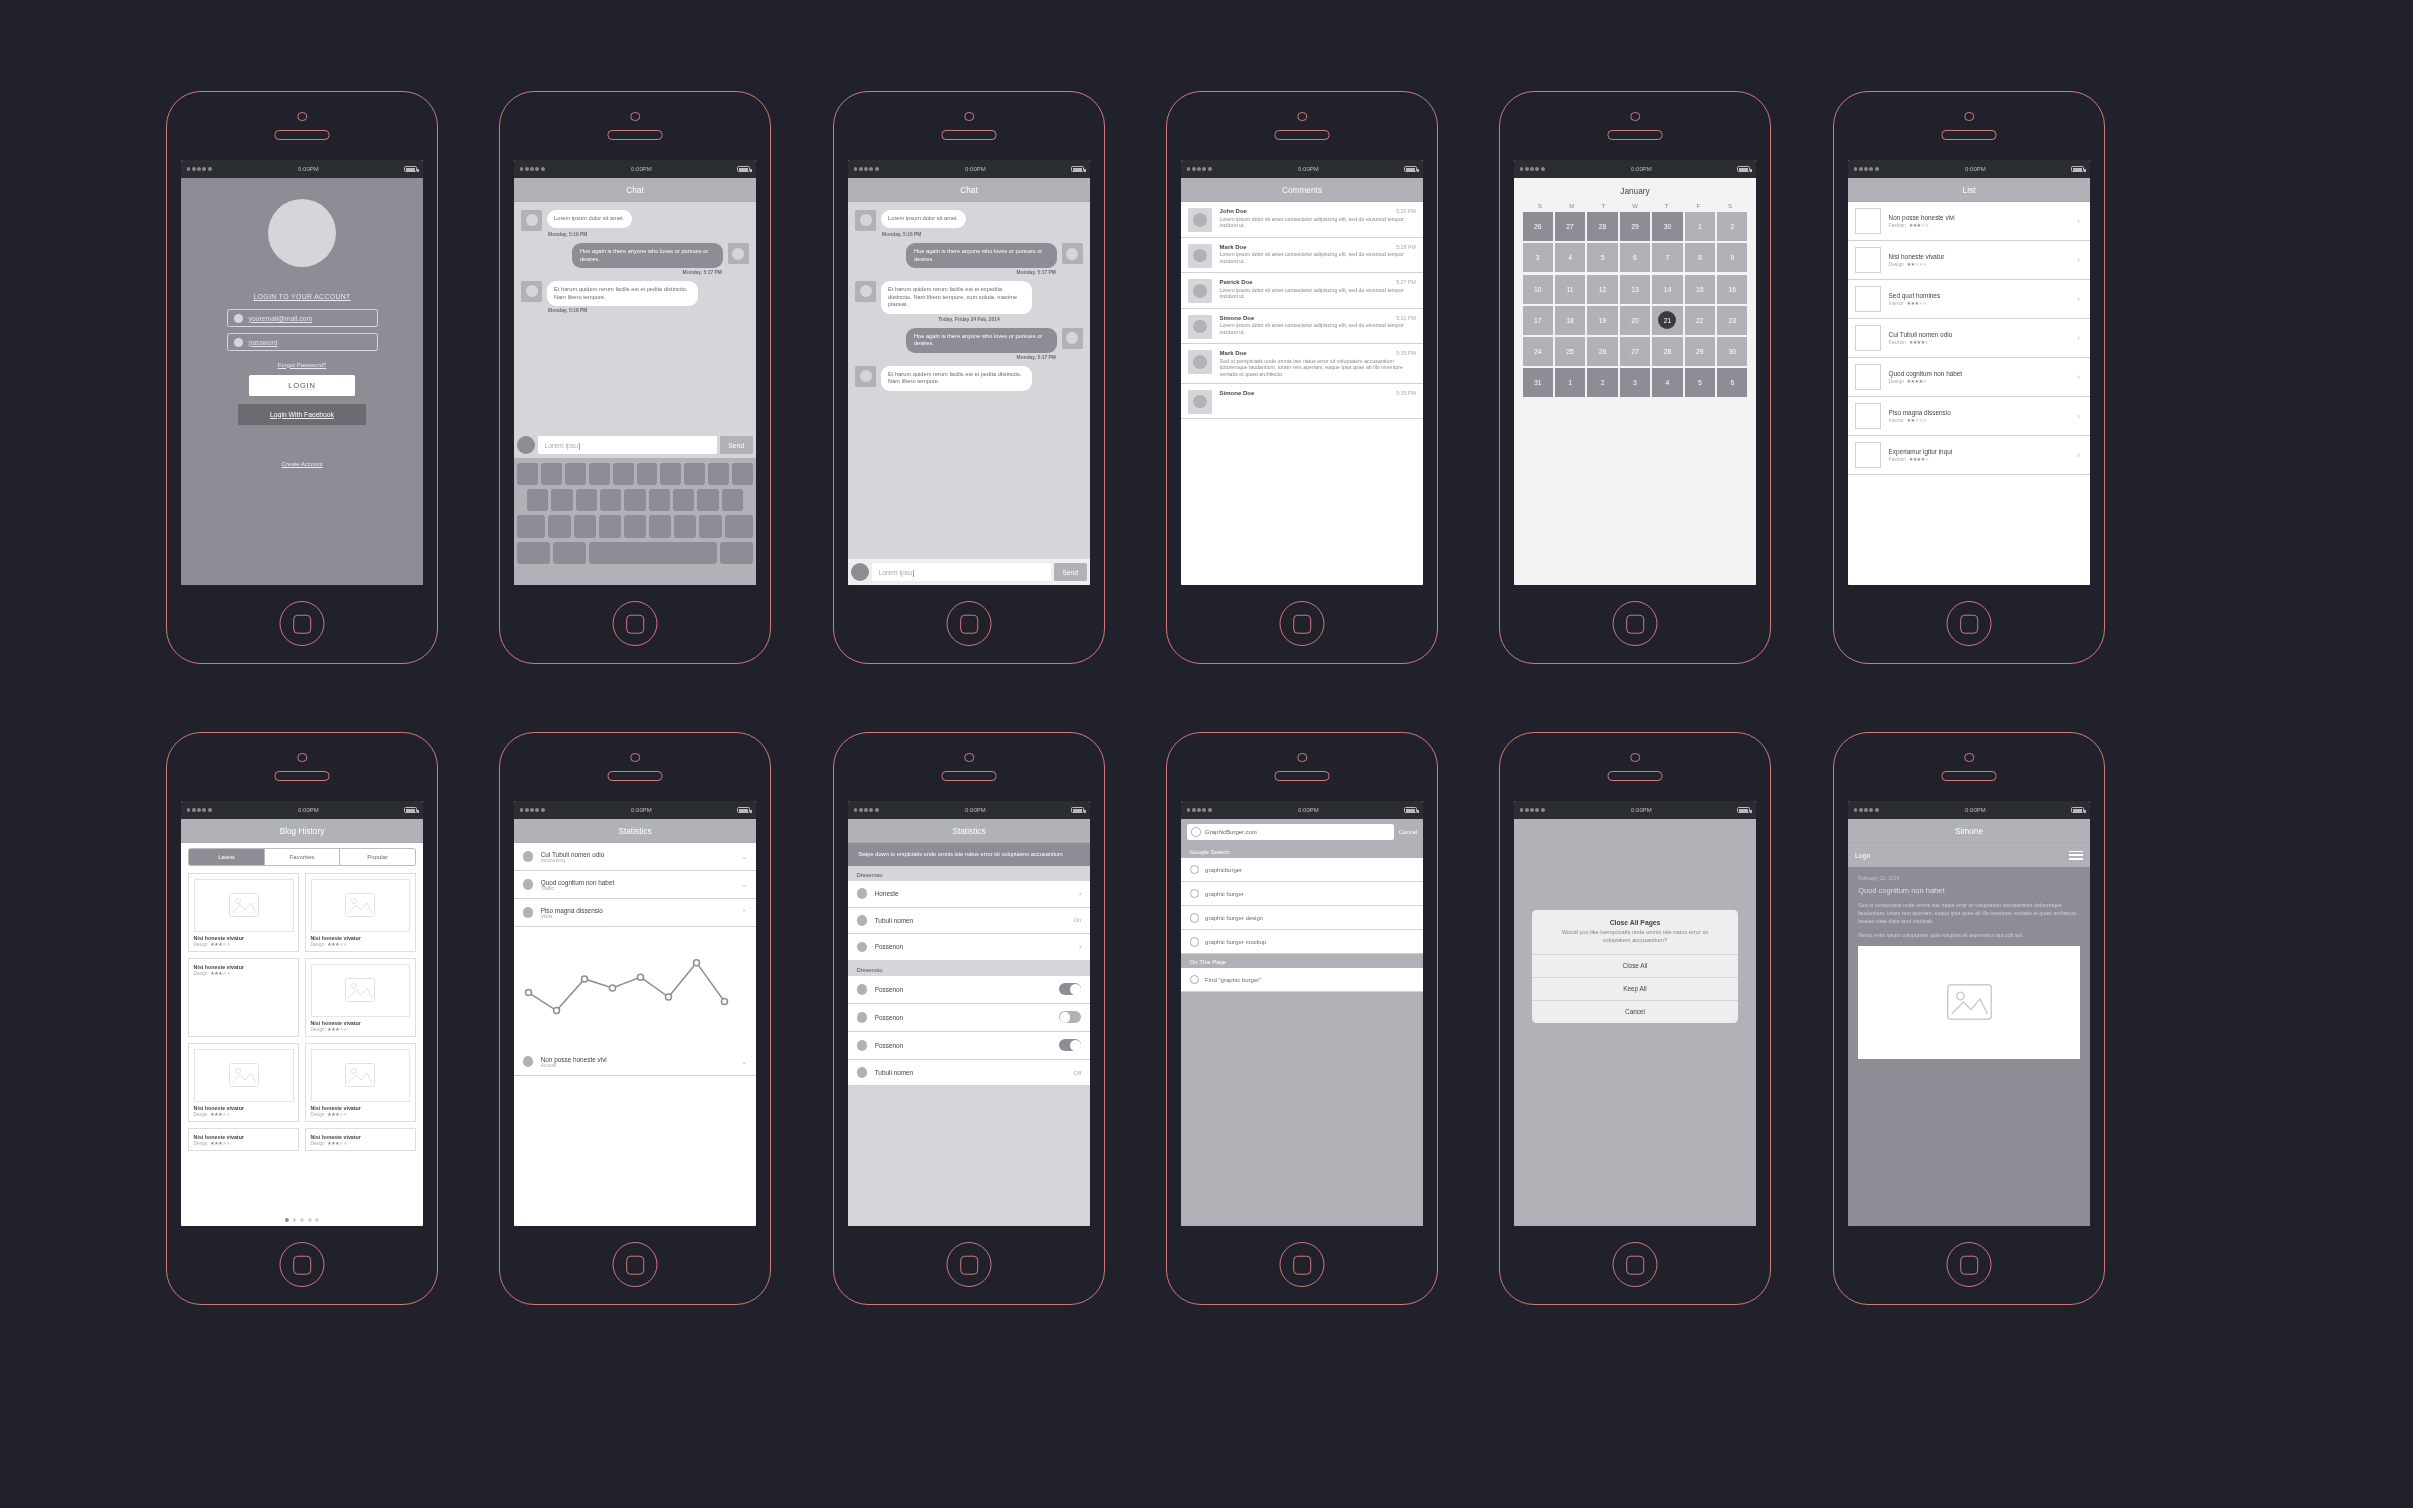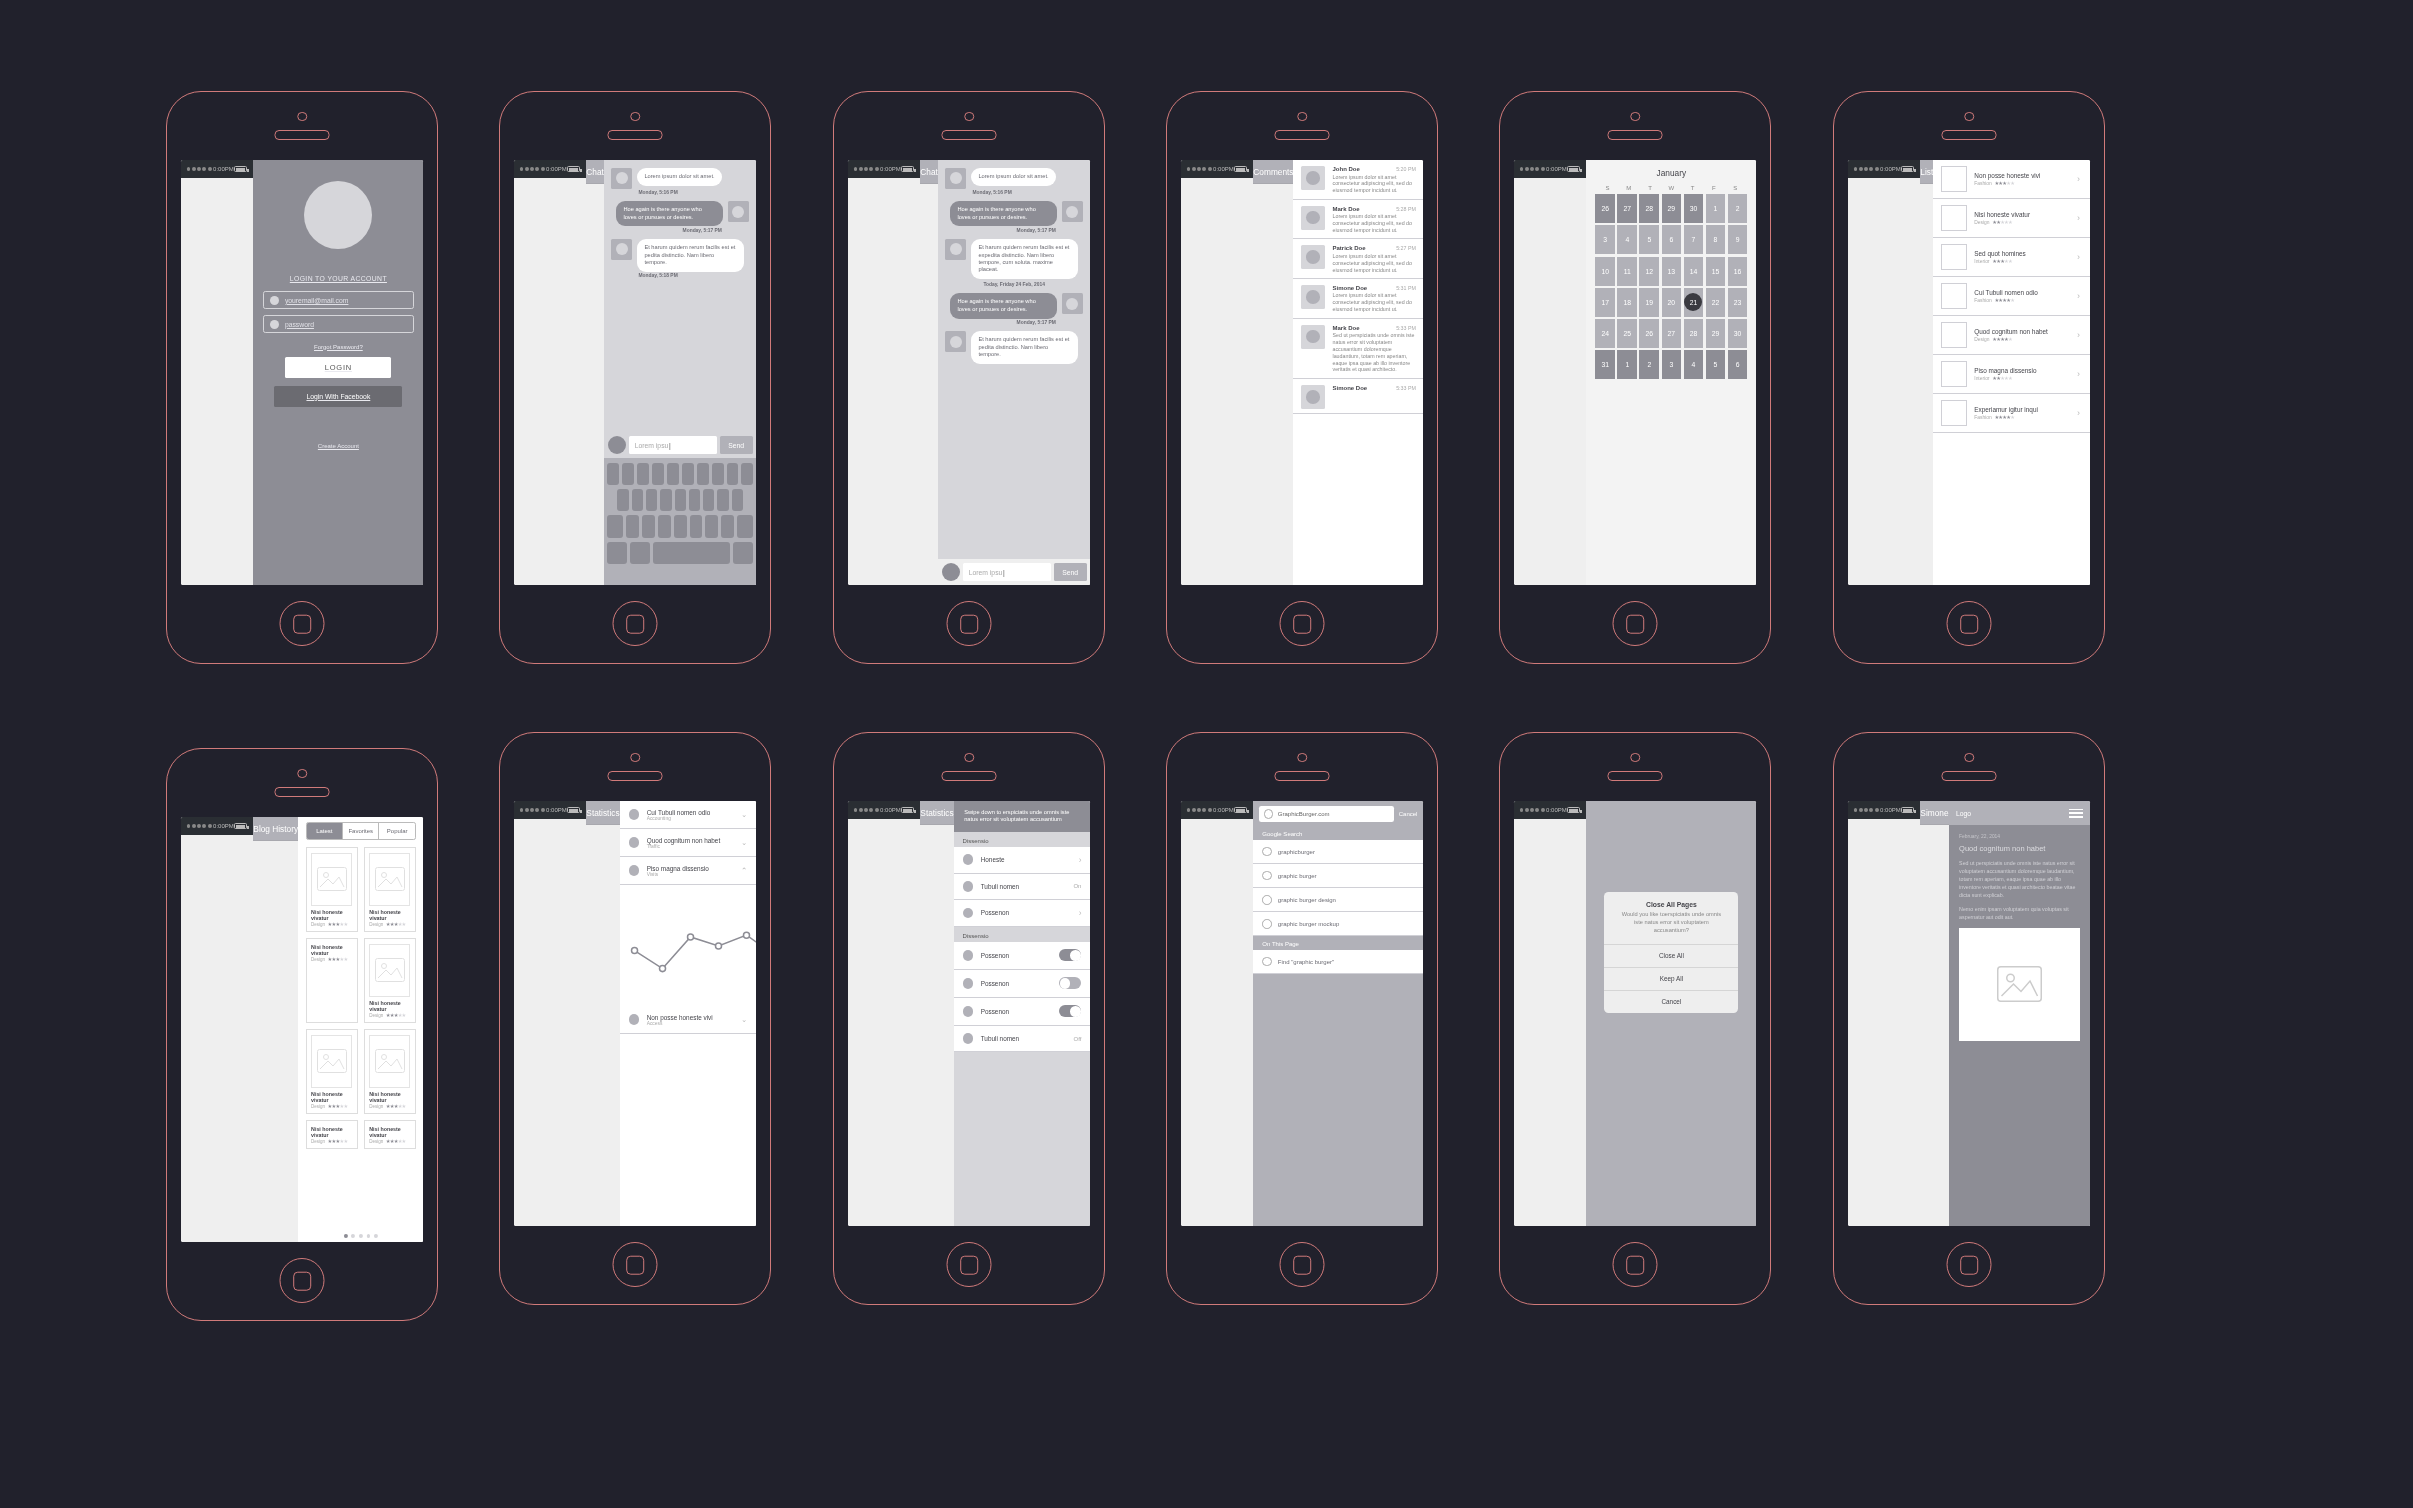--- a/index.html
+++ b/index.html
@@ -50,21 +50,21 @@
   }
   .home-btn::after{
     content:"";position:absolute;left:50%;top:50%;transform:translate(-50%,-50%);
     width:16.6px;height:16.6px;border:1.1px solid var(--outline);border-radius:4.5px;
   }
   .screen{
     position:absolute;left:13.6px;right:13.6px;top:68px;bottom:78px;
     background:var(--panel-offwhite);
     border-radius:1.5px;
     overflow:hidden;
-    display:flex;flex-direction:row;
+    display:flex;flex-direction:column;
   }
   .statusbar{
     height:18px;background:var(--dark);color:#bbb;
     display:flex;align-items:center;justify-content:space-between;
     padding:0 6px;font-size:6px;
   }
   .statusbar .dots span{display:inline-block;width:3.8px;height:3.8px;border-radius:50%;background:#888;margin-right:1.5px;}
   .statusbar .battery{display:inline-block;width:13.6px;height:6px;border:0.8px solid #bbb;border-radius:1.5px;position:relative;}
   .statusbar .battery::after{content:"";position:absolute;right:-2.3px;top:1.5px;width:1.5px;height:3px;background:#bbb;}
   .statusbar .battery::before{content:"";position:absolute;left:0.8px;top:0.8px;width:9px;height:3px;background:#bbb;}
@@ -592,21 +592,21 @@
                 <div class="li-title">Experiamur igitur inqui</div>
                 <div class="li-sub">Fashion &nbsp;<span class="stars">★★★★<span class="off">★</span></span></div>
               </div>
               <div class="chevron">›</div>
             </div>
           </div>
         </div>
   </div>
 </div>
 
-<div class="phone" style="left:166px;top:732px;margin-top:16px;">
+<div class="phone" style="left:166px;top:732px;">
   <div class="home-btn"></div>
   <div class="screen">
     <div class="statusbar">
           <span class="dots"><span></span><span></span><span></span><span></span><span></span></span>
           <span>0:00PM</span>
           <span class="battery"></span>
         </div>
     <div class="navbar">Blog History</div>
     <div class="content">
       <div class="blog">

